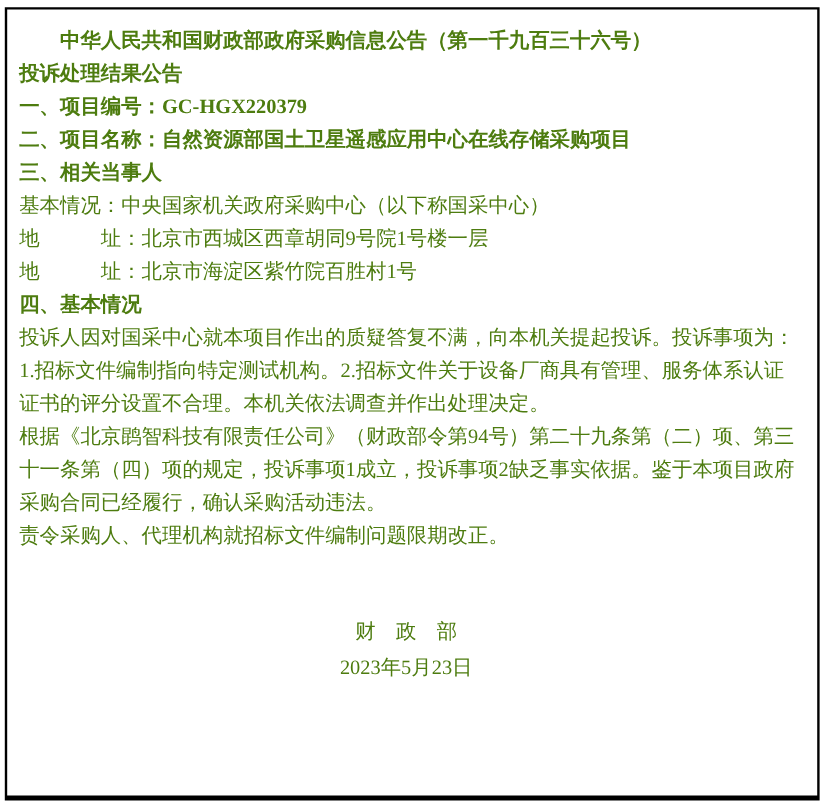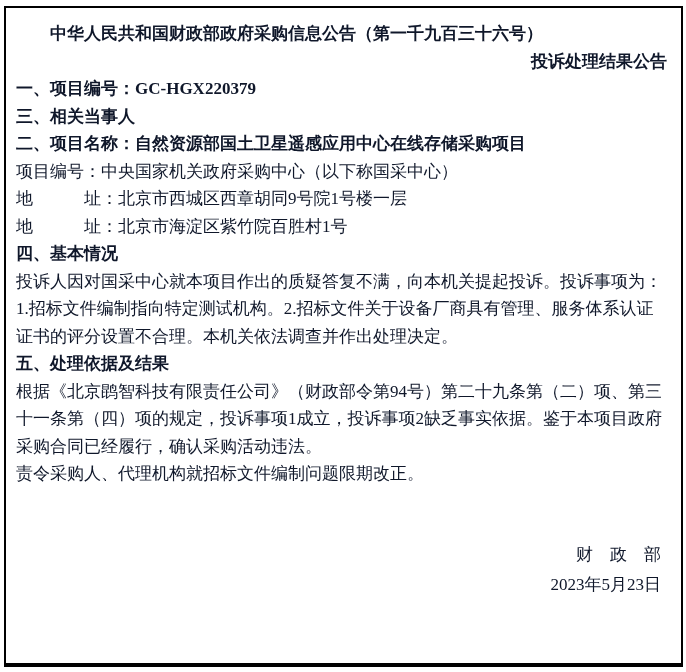--- a/index.html
+++ b/index.html
@@ -9,21 +9,21 @@
     width: 686px;
     height: 672px;
     overflow: hidden;
   }
   .page {
     position: relative;
     width: 686px;
     height: 672px;
     background: #ffffff;
     font-family: "Liberation Serif", "DejaVu Serif", serif;
-    color: #0f172a;
+    color: #4d7c0f;
   }
   .doc-frame {
     position: absolute;
     left: 4px;
     top: 6px;
     right: 3px;
     bottom: 5px;
     border: 2px solid #000000;
     border-bottom-width: 4px;
     background: #ffffff;
@@ -32,46 +32,45 @@
   }
   .line {
     margin: 0;
     font-size: 17px;
     line-height: 27.5px;
     white-space: normal;
     word-break: break-all;
   }
   .bold { font-weight: bold; }
   .title1 { padding-left: 34px; }
-  .title2 { text-align: right; }
+  .title2 { text-align: left; }
   .signature-block {
     margin-top: 52px;
     text-align: right;
     padding-right: 6px;
   }
-  .signature-block .line { line-height: 30px; }
+  .signature-block .line { line-height: 30px; text-align: center; }
 </style>
 </head>
 <body>
 
 <div class="page">
   <div class="doc-frame">
 
     <p class="line bold title1">中华人民共和国财政部政府采购信息公告（第一千九百三十六号）</p>
     <p class="line bold title2">投诉处理结果公告</p>
 
     <p class="line bold">一、项目编号：GC-HGX220379</p>
+    <p class="line bold">二、项目名称：自然资源部国土卫星遥感应用中心在线存储采购项目</p>
     <p class="line bold">三、相关当事人</p>
-    <p class="line bold">二、项目名称：自然资源部国土卫星遥感应用中心在线存储采购项目</p>
-    <p class="line">项目编号：中央国家机关政府采购中心（以下称国采中心）</p>
+    <p class="line">基本情况：中央国家机关政府采购中心（以下称国采中心）</p>
     <p class="line">地　　　址：北京市西城区西章胡同9号院1号楼一层</p>
     <p class="line">地　　　址：北京市海淀区紫竹院百胜村1号</p>
     <p class="line bold">四、基本情况</p>
     <p class="line">投诉人因对国采中心就本项目作出的质疑答复不满，向本机关提起投诉。投诉事项为：1.招标文件编制指向特定测试机构。2.招标文件关于设备厂商具有管理、服务体系认证证书的评分设置不合理。本机关依法调查并作出处理决定。</p>
-    <p class="line bold">五、处理依据及结果</p>
     <p class="line">根据《北京鹍智科技有限责任公司》（财政部令第94号）第二十九条第（二）项、第三十一条第（四）项的规定，投诉事项1成立，投诉事项2缺乏事实依据。鉴于本项目政府采购合同已经履行，确认采购活动违法。</p>
     <p class="line">责令采购人、代理机构就招标文件编制问题限期改正。</p>
 
     <div class="signature-block">
       <p class="line">财　政　部</p>
       <p class="line">2023年5月23日</p>
     </div>
 
   </div>
 </div>

